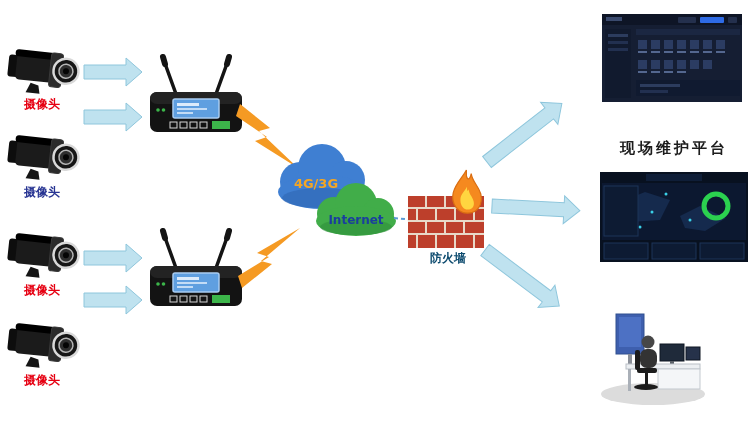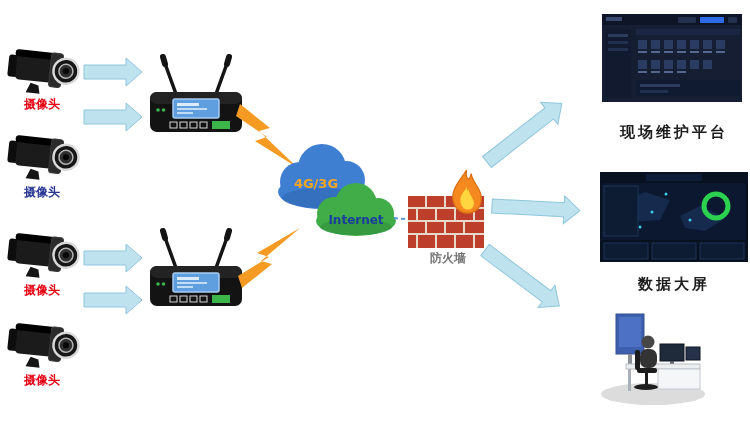--- a/index.html
+++ b/index.html
@@ -5,22 +5,22 @@
   html,body{margin:0;padding:0;background:#fff;}
   .canvas{
     position:relative;width:750px;height:438px;background:#ffffff;
     font-family:"DejaVu Sans",sans-serif;overflow:hidden;
   }
   .diagram-svg{position:absolute;left:0;top:0;}
   .label{position:absolute;font-weight:bold;font-size:12px;text-align:center;line-height:1.1;}
   .cam-label{width:80px;left:2px;}
   .cam-red{color:#e60012;}
   .cam-blue{color:#283593;}
-  .firewall-label{left:408px;top:252px;width:80px;color:#737373;}
-  .endpoint-label{font-weight:600;font-size:15px;color:#1d1d1d;letter-spacing:3px;}
+  .firewall-label{left:408px;top:252px;width:80px;color:#0c4a6e;}
+  .endpoint-label{font-weight:600;font-size:15px;color:#1d1d1d;letter-spacing:3px;margin-top:16px;}
   .ep-platform{left:600px;top:124px;width:148px;}
   .ep-screen{left:600px;top:276px;width:148px;}
   .ep-dispatch{left:596px;top:406px;width:118px;}
   text{font-family:"DejaVu Sans",sans-serif;}
   .cloud-text-net{font-size:13px;font-weight:bold;fill:#f5a623;}
   .cloud-text-int{font-size:12px;font-weight:bold;fill:#1a3e9e;}
   .block-arrow{fill:#bfe2ef;stroke:#8ec6dc;stroke-width:1;}
 </style>
 </head>
 <body>
@@ -223,15 +223,14 @@
   </svg>
 
   <div class="label cam-label cam-red" style="top:98px;">摄像头</div>
   <div class="label cam-label cam-blue" style="top:186px;">摄像头</div>
   <div class="label cam-label cam-red" style="top:284px;">摄像头</div>
   <div class="label cam-label cam-red" style="top:374px;">摄像头</div>
 
   <div class="label firewall-label">防火墙</div>
 
   <div class="label endpoint-label ep-platform">现场维护平台</div>
-  <div class="label endpoint-label ep-screen">数据大屏</div>
 
 </div>
 
 </body></html>

